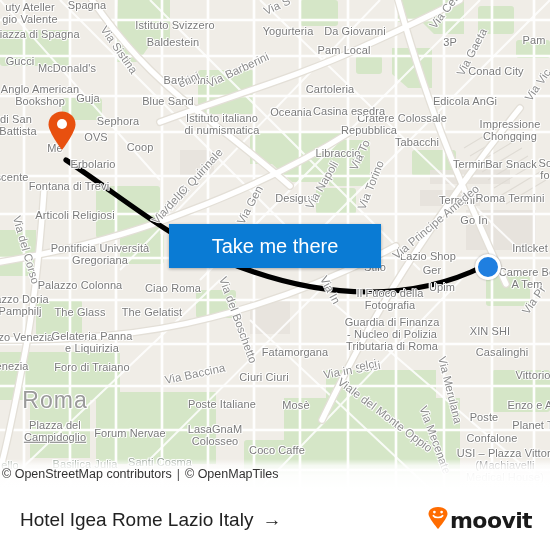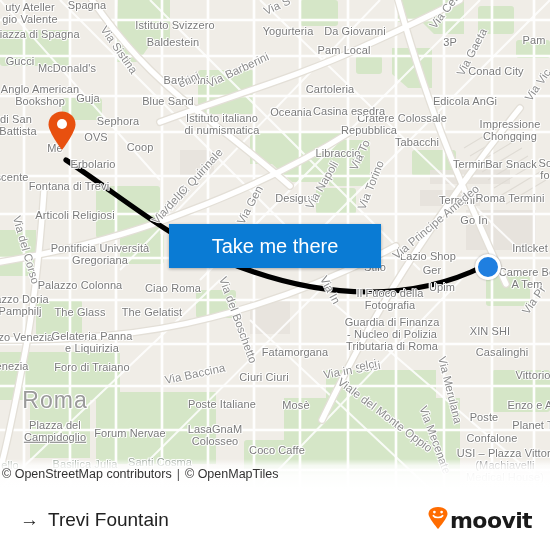--- a/index.html
+++ b/index.html
@@ -325,22 +325,22 @@
 
     <div id="attrib">
       <span>© OpenStreetMap contributors</span>
       <span class="sep">|</span>
       <span>© OpenMapTiles</span>
     </div>
   </div>
 
   <div id="footer">
     <div id="trip">
+      <span>Hotel Igea Rome Lazio Italy</span>
       <span class="arrow">→</span>
-      <span>Trevi Fountain</span>
     </div>
 
     <div id="brand">
       <span>
         <svg width="20" height="23" viewBox="0 0 20 23">
           <path d="M10 22.5 C10 22.5 19.5 11.5 19.5 7.2 C19.5 3.0 15.2 0.4 10 0.4 C4.8 0.4 0.5 3.0 0.5 7.2 C0.5 11.5 10 22.5 10 22.5 Z" fill="#ff6c00"></path>
           <circle cx="6.4" cy="5.6" r="1.35" fill="#ffffff"></circle>
           <circle cx="13.6" cy="5.6" r="1.35" fill="#ffffff"></circle>
           <path d="M5.4 9.2 C6.9 11.6 13.1 11.6 14.6 9.2" stroke="#ffffff" stroke-width="1.7" fill="none" stroke-linecap="round"></path>
         </svg>

